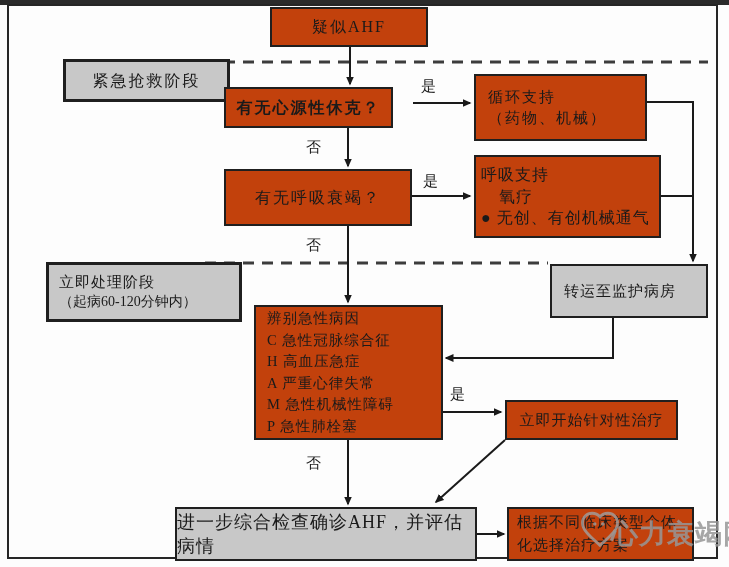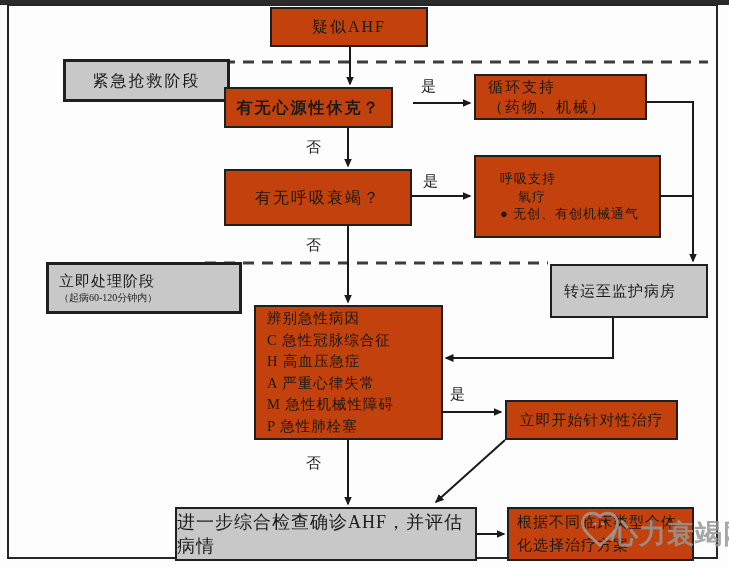--- a/index.html
+++ b/index.html
@@ -20,26 +20,26 @@
          border:2px solid #1f1f1f; background:#c2410c;
          display:flex; align-items:center; justify-content:center;
          font-size:16px; letter-spacing:2px; line-height:1.35; }
   .box.col { flex-direction:column; align-items:flex-start; justify-content:center; }
   .box.gray { background:#c8c8c8; }
   .box.thick { border-width:3px;margin-left:42px; }
 
   .b-suspected     { left:270px; top:7px;   width:158px; height:40px; }
   .b-phase1        { left:21px;  top:59px;  width:167px; height:43px; }
   .b-qshock        { left:224px; top:87px;  width:169px; height:41px;font-weight:bold; }
-  .b-circ          { left:474px; top:74px;  width:173px; height:46px; padding-left:12px; font-size:15px; }
+  .b-circ          { left:474px; top:74px;  width:173px; height:67px; padding-left:12px; font-size:15px; }
   .b-qresp         { left:224px; top:169px; width:188px; height:57px; }
-  .b-resp          { left:474px; top:155px; width:187px; height:83px; padding-left:24px; font-size:13px; letter-spacing:1px; }
+  .b-resp          { left:474px; top:155px; width:187px; height:83px; padding-left:5px; font-size:16px; letter-spacing:1px; }
   .b-resp .indent  { margin-left:18px; }
-  .b-phase2        { left:4px;   top:262px; width:196px; height:52px; padding-left:10px; font-size:15px; letter-spacing:1px; }
-  .b-phase2 .sub   { font-size:10px; letter-spacing:0; }
+  .b-phase2        { left:4px;   top:262px; width:196px; height:60px; padding-left:10px; font-size:15px; letter-spacing:1px; }
+  .b-phase2 .sub   { font-size:14px; letter-spacing:0; }
   .b-stabilize     { left:550px; top:264px; width:158px; height:54px; padding-left:12px; font-size:15px; letter-spacing:1px; }
   .b-champ         { left:254px; top:305px; width:189px; height:135px; padding-left:11px;
                      font-size:14.5px; letter-spacing:1px; line-height:21.5px;font-family:Liberation Serif, serif; }
   .b-targeted      { left:505px; top:400px; width:173px; height:40px; font-size:15px; letter-spacing:1px; }
   .b-confirm       { left:175px; top:507px; width:302px; height:54px; font-size:18px; letter-spacing:1px;justify-content:flex-end; }
   .b-individ       { left:507px; top:507px; width:187px; height:54px; padding-left:8px;
                      font-size:15px; letter-spacing:1px; line-height:23px; }
 
   .lbl { position:absolute; z-index:3; font-size:15px; background:transparent; }
   .yes1 { left:421px; top:77px; }

